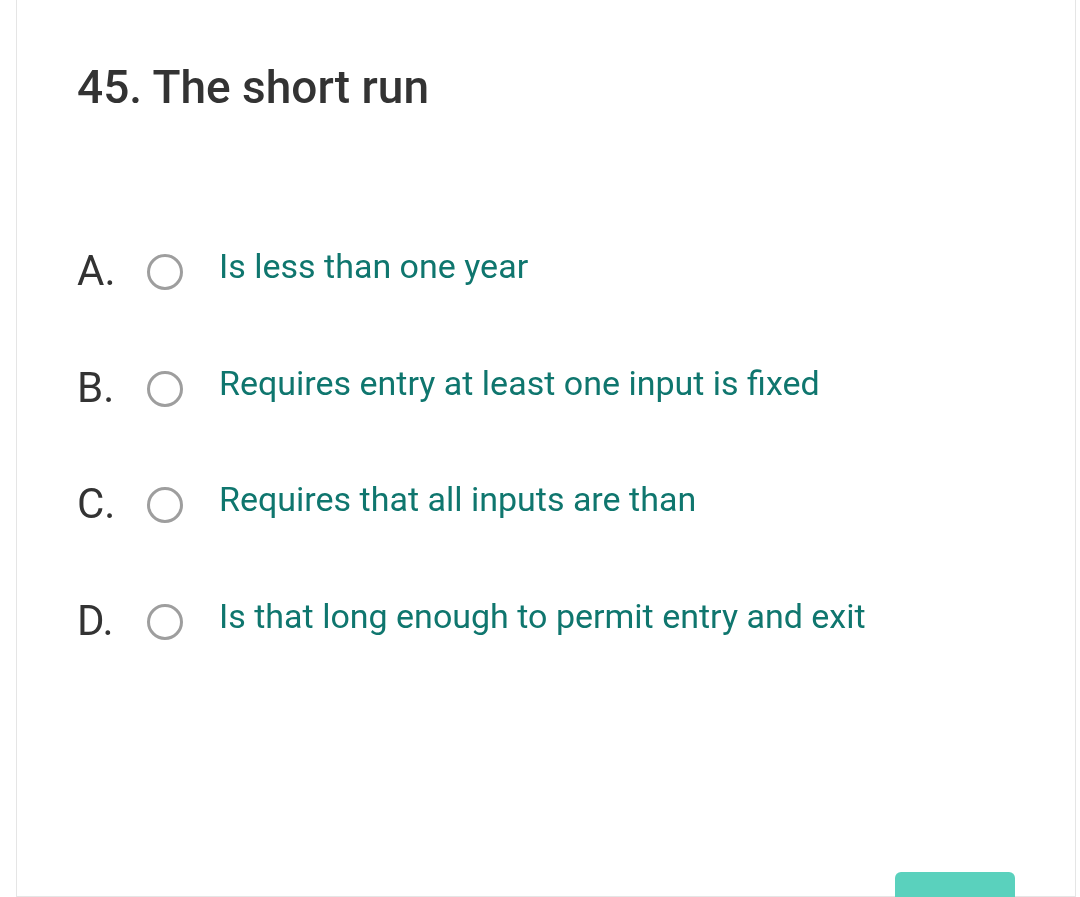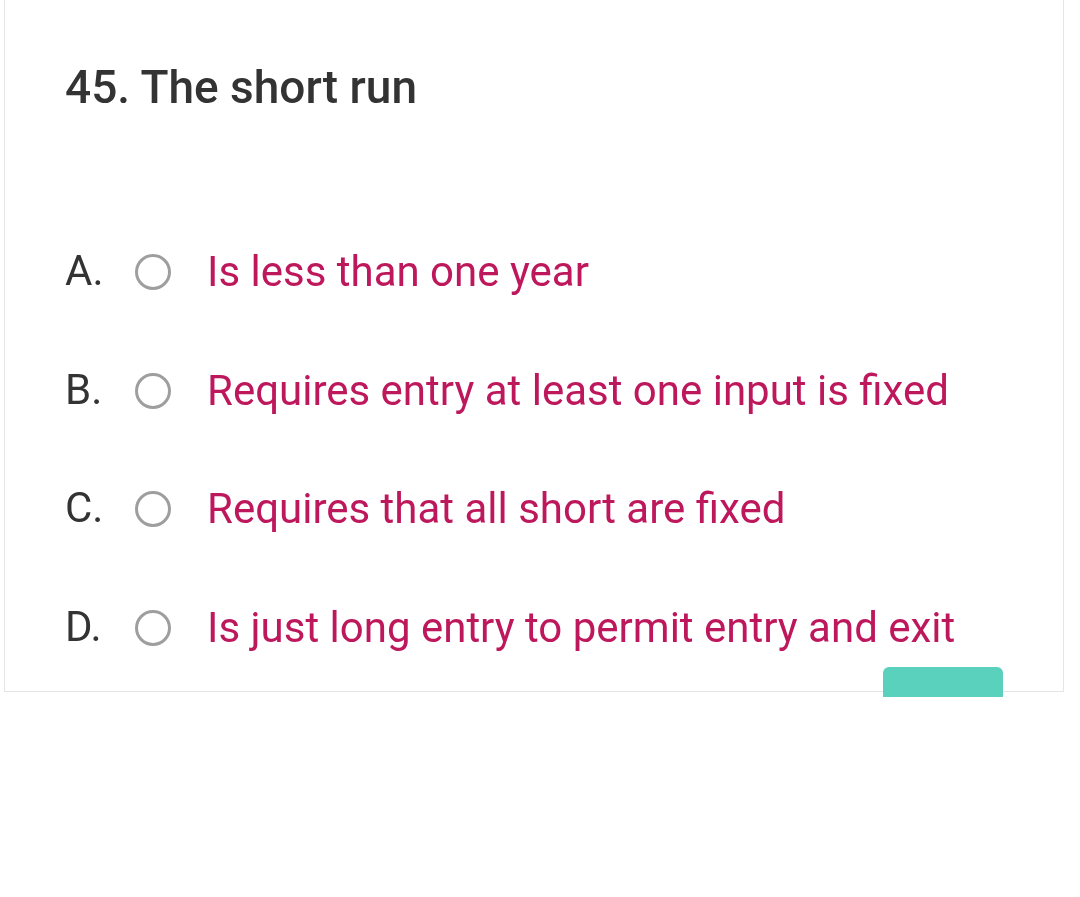--- a/index.html
+++ b/index.html
@@ -12,22 +12,22 @@
     background: #ffffff;
     width: 1080px;
     height: 897px;
     overflow: hidden;
     position: relative;
   }
   .card {
     border: 1px solid #e5e5e5;
     border-top: none;
     width: 1060px;
-    margin-left: 4px;
-    height: 692px;
+    margin-left: 16px;
+    height: 897px;
     padding: 60px 60px 0 60px;
     position: relative;
   }
   .question-title {
     font-size: 46px;
     font-weight: 500;
     color: #333333;
     margin-bottom: 130px;
   }
   .options {
@@ -52,23 +52,23 @@
     width: 36px;
     height: 36px;
     border: 3px solid #9e9e9e;
     border-radius: 50%;
     flex-shrink: 0;
     margin-top: 10px;
     cursor: pointer;
     background: #fff;
   }
   .option-text {
-    font-size: 42px;
+    font-size: 34px;
     font-weight: 400;
-    color: #be185d;
+    color: #0f766e;
     line-height: 1.35;
     padding-left: 18px;
     flex: 1;
   }
   .teal-button {
     position: absolute;
     right: 60px;
     bottom: -6px;
     width: 120px;
     height: 30px;
@@ -95,25 +95,25 @@
 
     <div class="option-row">
       <span class="option-letter">B.</span>
       <span class="radio"></span>
       <span class="option-text">Requires entry at least one input is fixed</span>
     </div>
 
     <div class="option-row">
       <span class="option-letter">C.</span>
       <span class="radio"></span>
-      <span class="option-text">Requires that all short are fixed</span>
+      <span class="option-text">Requires that all inputs are than</span>
     </div>
 
     <div class="option-row">
       <span class="option-letter">D.</span>
       <span class="radio"></span>
-      <span class="option-text">Is just long entry to permit entry and exit</span>
+      <span class="option-text">Is that long enough to permit entry and exit</span>
     </div>
 
   </div>
 
   <div class="teal-button"></div>
 </div>
 
 </body></html>

